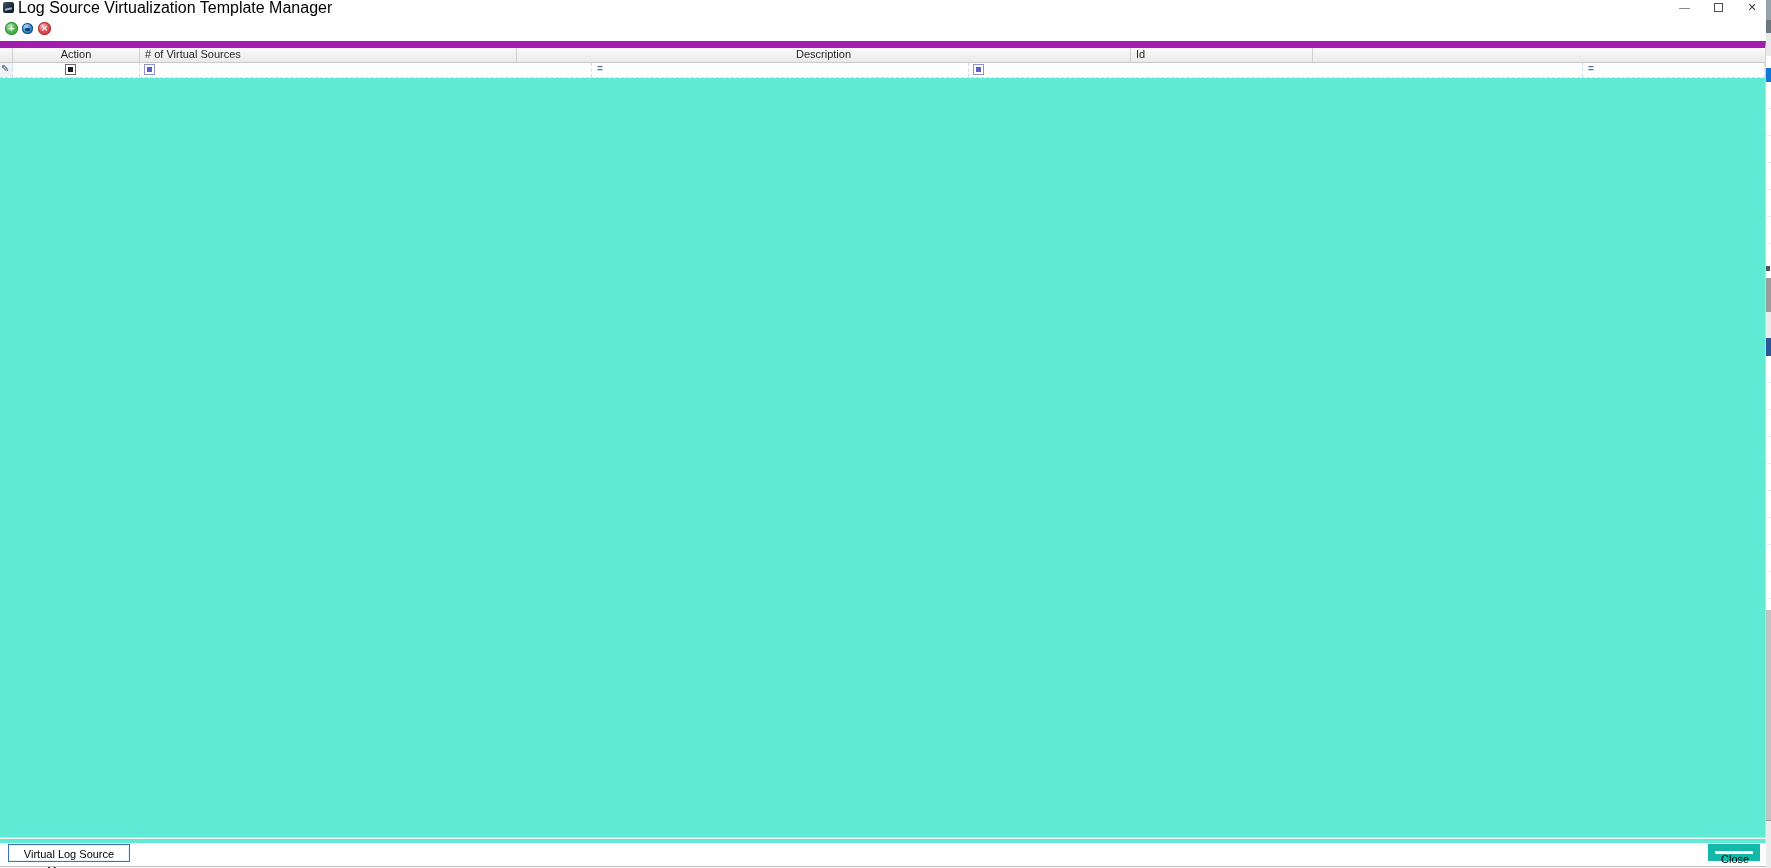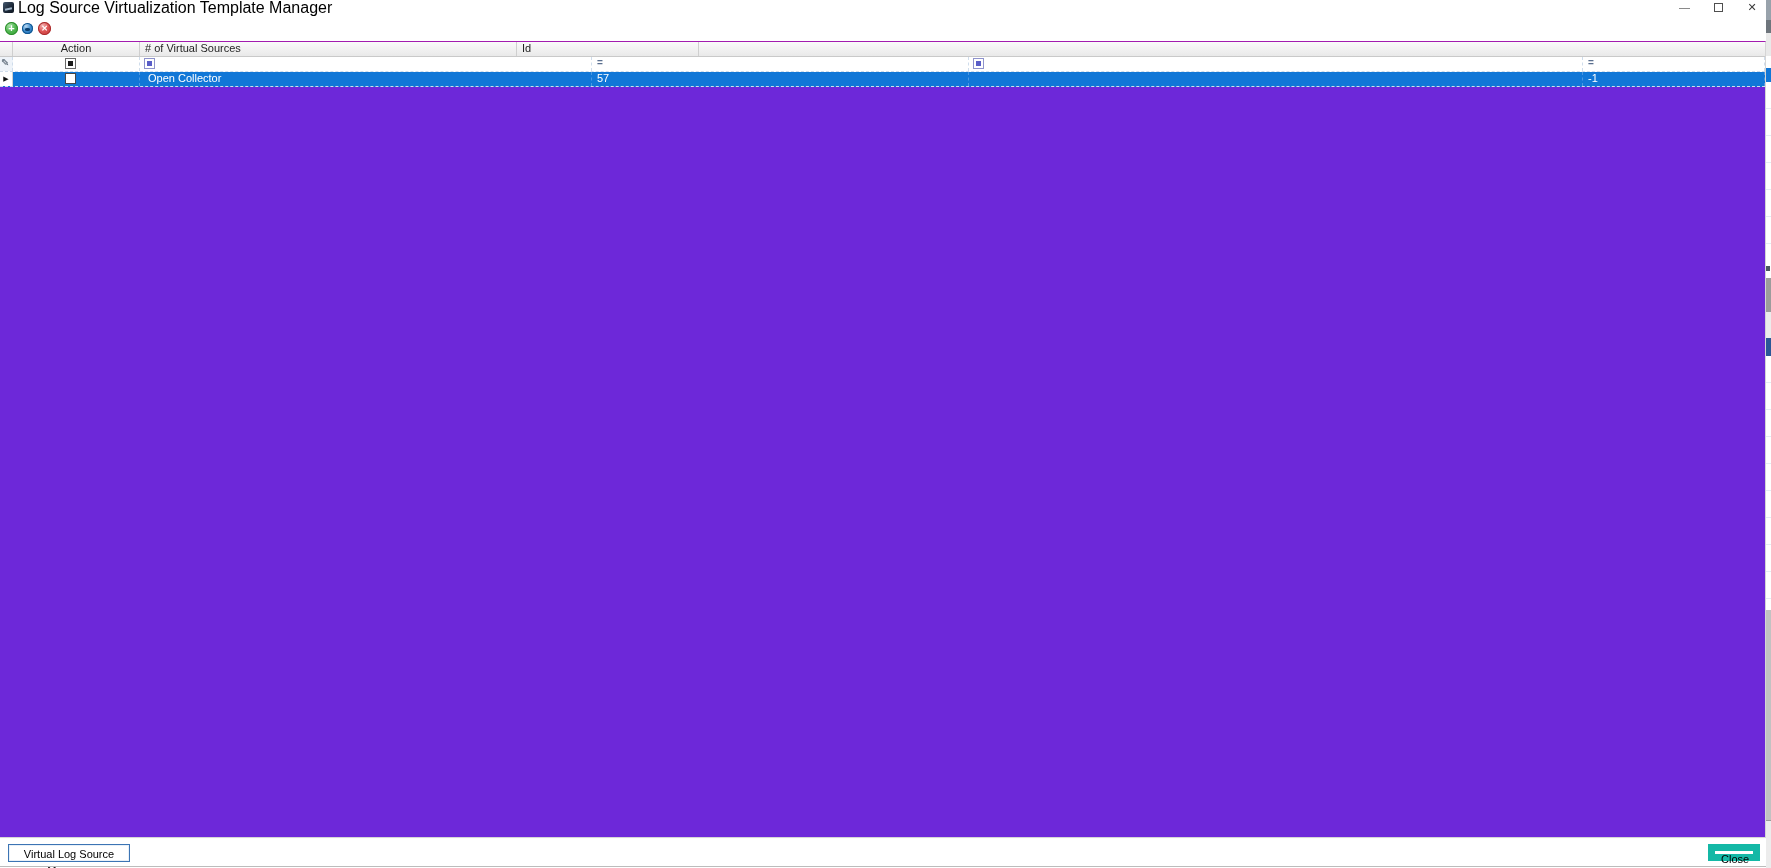--- a/index.html
+++ b/index.html
@@ -28,22 +28,22 @@
   .tbtn-add .glyph{position:absolute;left:0;top:-1px;width:13px;height:13px;color:#fff;font-size:11px;line-height:14px;font-weight:bold}
   .tbtn-edit{left:22px;top:7px;width:11px;height:11px;
     background:radial-gradient(circle at 35% 28%,#bcd9f2 0%,#3f8ed0 45%,#135fa8 100%);
     box-shadow:inset 0 0 0 1px #0f568f}
   .tbtn-edit::after{content:"";position:absolute;left:3px;top:5px;width:5px;height:3px;background:#0b3f6e;border-radius:40%}
   .tbtn-del{left:38px;top:6px;width:13px;height:13px;
     background:radial-gradient(circle at 35% 28%,#f2b3b3 0%,#dd5555 45%,#c03030 100%);
     box-shadow:inset 0 0 0 1px #a62a2a}
   .tbtn-del .glyph{position:absolute;left:0;top:1px;width:13px;height:13px;color:#fff;font-size:8px;line-height:11px;font-weight:bold}
   
-  .grid{position:absolute;left:0;top:41px;width:1765px;height:795px;background:#6d28d9;
-    border-top:1px solid #a21caf;border-right:1px solid #d5d5d5;box-sizing:content-box}
+  .grid{position:absolute;left:0;top:41px;width:1765px;height:795px;background:#5eead4;
+    border-top:7px solid #a21caf;border-right:1px solid #d5d5d5;box-sizing:content-box}
   .grow{display:flex;width:1765px}
   .col-ind{width:13px}.col-action{width:127px}.col-template{width:452px}
   .col-vs{width:377px}.col-desc{width:614px}.col-id{width:182px}
   .hdr{height:14px;background:linear-gradient(#fafafa,#e9e9e9);border-bottom:1px solid #c9c9c9}
   .hcell{box-sizing:border-box;border-right:1px solid #cfcfcf;font-size:11px;line-height:13px;color:#1f1f1f;
     white-space:nowrap;overflow:hidden;position:relative}
   .hcell.center{text-align:center}
   .hcell.left{padding-left:5px}
   .sortmark{position:absolute;right:4px;top:1px;font-size:8px;line-height:12px;color:#93a5b4}
   .frow{height:14px;border-bottom:1px dashed #cfdceb;background:#fff}
@@ -107,48 +107,39 @@
       <span class="glyph">✕</span>
     </span>
 </div>
 
 <div class="grid">
 
   <div class="grow hdr">
     <div class="hcell col-ind"></div>
     <div class="hcell col-action center">Action</div>
     <div class="hcell col-vs left"># of Virtual Sources</div>
+    <div class="hcell col-desc center">Description</div>
     <div class="hcell col-id left">Id</div>
   </div>
 
   <div class="grow frow">
     <div class="fcell find col-ind">✎</div>
     <div class="fcell col-action">
       <span class="cb cb-indet cb-center"></span>
     </div>
     <div class="fcell col-template">
       <span class="cb cb-blue"></span>
     </div>
     <div class="fcell op col-vs">=</div>
     <div class="fcell col-desc">
       <span class="cb cb-blue"></span>
     </div>
     <div class="fcell op col-id">=</div>
   </div>
 
-  <div class="grow drow">
-    <div class="dcell ind col-ind">▶</div>
-    <div class="dcell col-action">
-      <span class="cb cb-center"></span>
-    </div>
-    <div class="dcell col-template padL8">Open Collector</div>
-    <div class="dcell col-vs padL5">57</div>
-    <div class="dcell col-desc"></div>
-    <div class="dcell col-id padL5">-1</div>
-  </div>
 
 </div>
 
 <div class="footer-sep"></div>
 <button class="btn btn-vlsm">Virtual Log Source Manager</button>
 <button class="btn btn-close">Close</button>
 <div class="bottom-edge"></div>
 
 <div class="sliver">
   <div class="sl sl1"></div>

